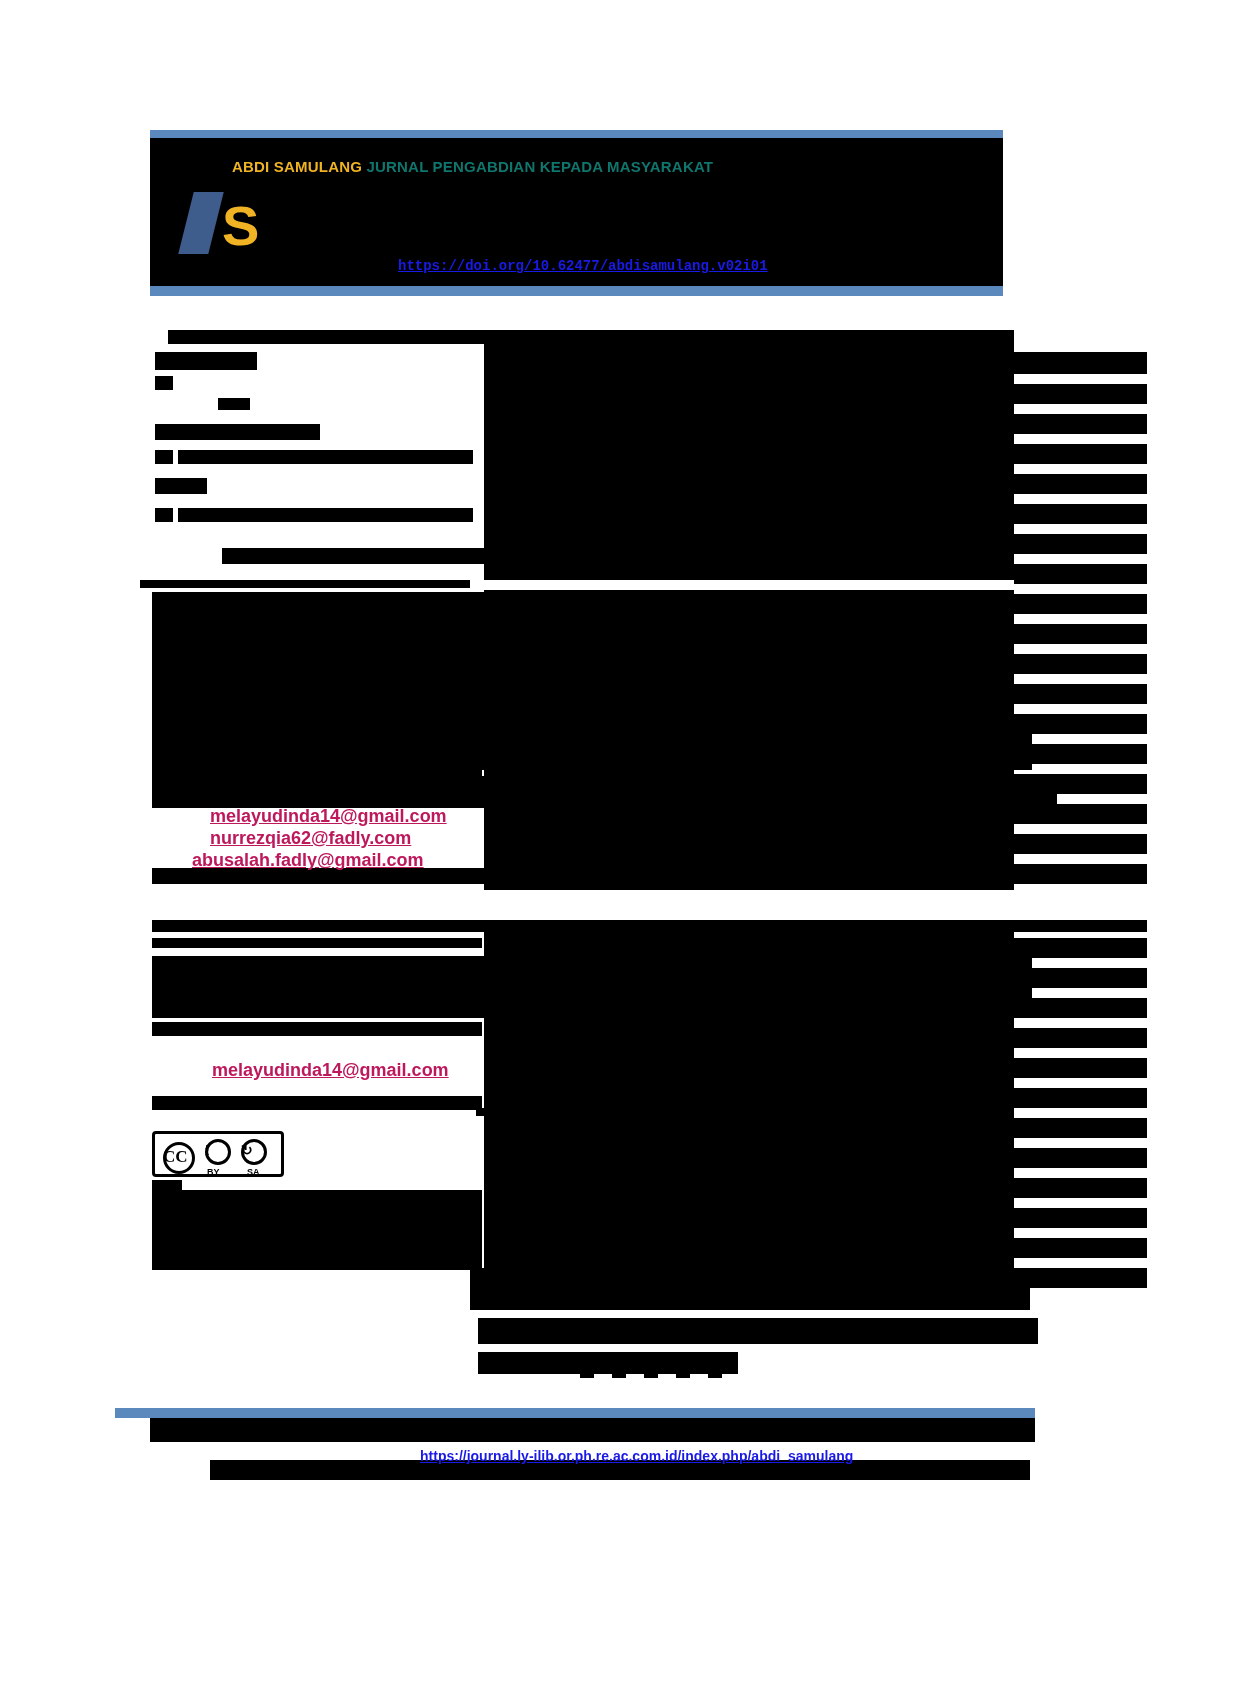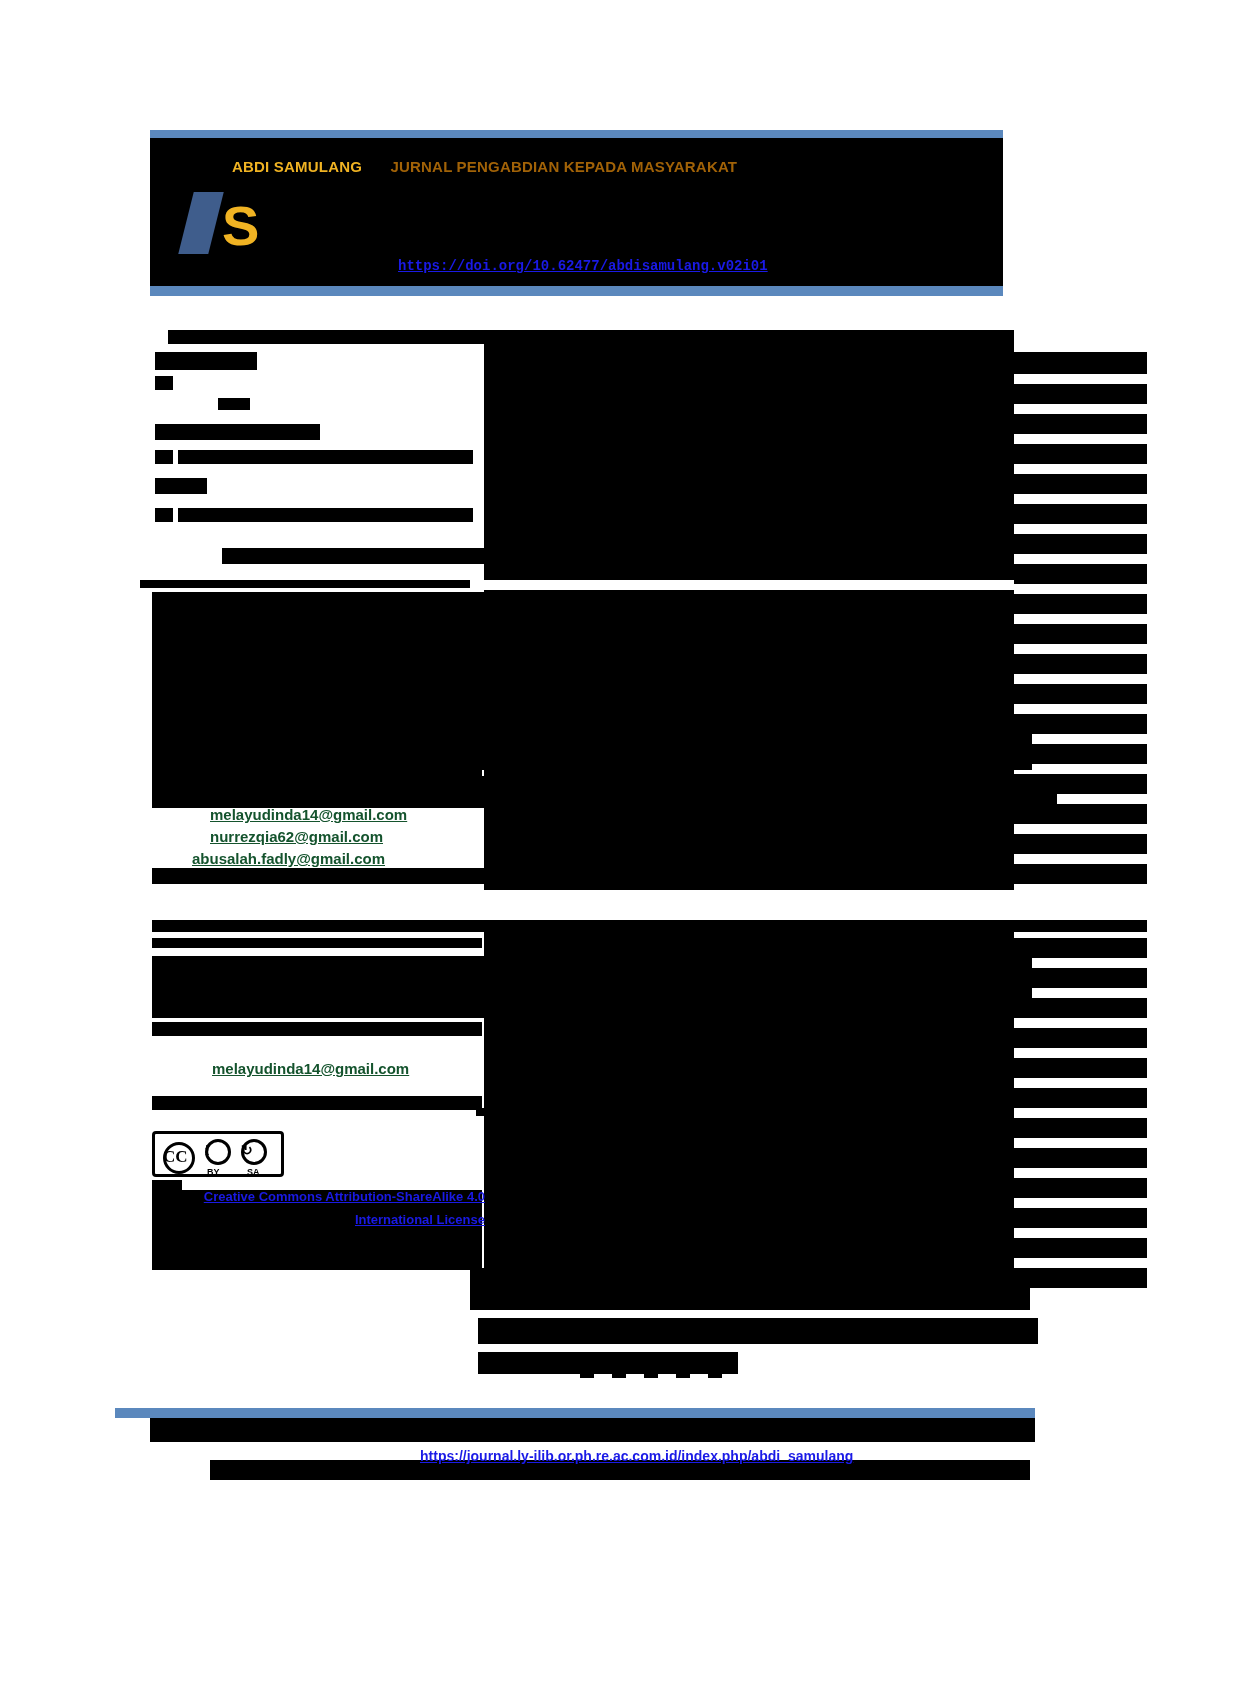--- a/index.html
+++ b/index.html
@@ -4,29 +4,29 @@
 <style>
   html,body{margin:0;padding:0;background:#ffffff;}
   body{width:1239px;height:1683px;position:relative;font-family:"Liberation Serif",serif;}
   .page{position:absolute;left:0;top:0;width:1239px;height:1683px;background:#fff;overflow:hidden;}
 
   
   .bar-top{position:absolute;left:150px;top:130px;width:853px;height:8px;background:#5b88bd;}
   .bar-bottom{position:absolute;left:150px;top:286px;width:853px;height:10px;background:#5b88bd;}
   .masthead-block{position:absolute;left:150px;top:138px;width:853px;height:148px;background:#000;}
   .journal-title{position:absolute;left:232px;top:158px;font-family:"Liberation Sans",sans-serif;font-weight:bold;font-size:15px;letter-spacing:.2px;color:#f0b323;white-space:nowrap;}
-  .journal-title .sub{color:#a16207;margin-left:24px;}
+  .journal-title .sub{color:#0f766e;}
   .logo-slash{position:absolute;left:186px;top:192px;width:30px;height:62px;background:#3f5d8c;transform:skewX(-14deg);}
   .logo-s{position:absolute;left:222px;top:198px;font-family:"Liberation Sans",sans-serif;font-size:56px;font-weight:bold;color:#f0b323;line-height:1;}
   .doi-link{position:absolute;left:398px;top:258px;font-family:Liberation Mono, monospace;font-size:14px;font-weight:bold;color:#1a1ae6;text-decoration:underline;white-space:nowrap;}
 
   
   .blk{position:absolute;background:#000;}
 
-  .link{position:absolute;color:#14532d;text-decoration:underline;font-family:"Liberation Sans",sans-serif;font-weight:bold;font-size:15px;white-space:nowrap;}
+  .link{position:absolute;color:#be185d;text-decoration:underline;font-family:"Liberation Sans",sans-serif;font-weight:bold;font-size:18px;white-space:nowrap;}
 
   
   .cc{position:absolute;left:152px;top:1131px;width:132px;height:46px;background:#ffffff;border:3px solid #000;border-radius:4px;box-sizing:border-box;}
   .cc-circle{position:absolute;border:3px solid #000;border-radius:50%;box-sizing:border-box;background:#fff;}
   .cc-c1{left:8px;top:8px;width:32px;height:32px;}
   .cc-c2{left:50px;top:5px;width:26px;height:26px;}
   .cc-c3{left:86px;top:5px;width:26px;height:26px;}
   .cc-txt{position:absolute;font-family:"Liberation Sans",sans-serif;font-weight:bold;font-size:9px;color:#000;}
   .cc-glyph{position:absolute;font-family:"Liberation Serif",serif;font-weight:bold;color:#000;text-align:left;}
 
@@ -119,37 +119,36 @@
       <div class="blk" style="left: 152px; top: 1022px; width: 330px; height: 14px;"></div>
       <div class="blk" style="left: 152px; top: 1096px; width: 330px; height: 14px;"></div>
       <div class="blk" style="left: 476px; top: 1108px; width: 30px; height: 8px;"></div>
       <div class="blk" style="left: 152px; top: 1180px; width: 30px; height: 10px;"></div>
       <div class="blk" style="left: 470px; top: 1268px; width: 560px; height: 42px;"></div>
       <div class="blk" style="left: 478px; top: 1318px; width: 560px; height: 26px;"></div>
       <div class="blk" style="left: 478px; top: 1352px; width: 260px; height: 22px;"></div>
     </div>
 
   <a class="link" style="left:210px;top:806px;" href="#">melayudinda14@gmail.com</a>
-  <a class="link" style="left:210px;top:828px;" href="#">nurrezqia62@gmail.com</a>
+  <a class="link" style="left:210px;top:828px;" href="#">nurrezqia62@fadly.com</a>
   <a class="link" style="left:192px;top:850px;" href="#">abusalah.fadly@gmail.com</a>
 
   <a class="link" style="left:212px;top:1060px;" href="#">melayudinda14@gmail.com</a>
 
   <div class="cc">
     <div class="cc-circle cc-c1"></div>
     <div class="cc-glyph" style="left:8px;top:13px;width:32px;font-size:17px;">CC</div>
     <div class="cc-circle cc-c2"></div>
     <div class="cc-glyph" style="left:50px;top:8px;width:26px;font-size:15px;">i</div>
     <div class="cc-circle cc-c3"></div>
     <div class="cc-glyph" style="left:86px;top:8px;width:26px;font-size:14px;">↻</div>
     <div class="cc-txt" style="left:52px;top:33px;">BY</div>
     <div class="cc-txt" style="left:92px;top:33px;">SA</div>
   </div>
 
-  <a href="#" style="position:absolute;left:145px;top:1185px;width:340px;font-family:'Liberation Sans',sans-serif;font-size:13px;font-weight:bold;color:#1a1ae6;text-decoration:underline;text-align:right;line-height:23px;">Creative Commons Attribution-ShareAlike 4.0 International License</a>
 
   <div class="dots">
     <div class="dot" style="left:0;"></div>
     <div class="dot" style="left:32px;"></div>
     <div class="dot" style="left:64px;"></div>
     <div class="dot" style="left:96px;"></div>
     <div class="dot" style="left:128px;"></div>
   </div>
 
   <div class="footer-bar"></div>

